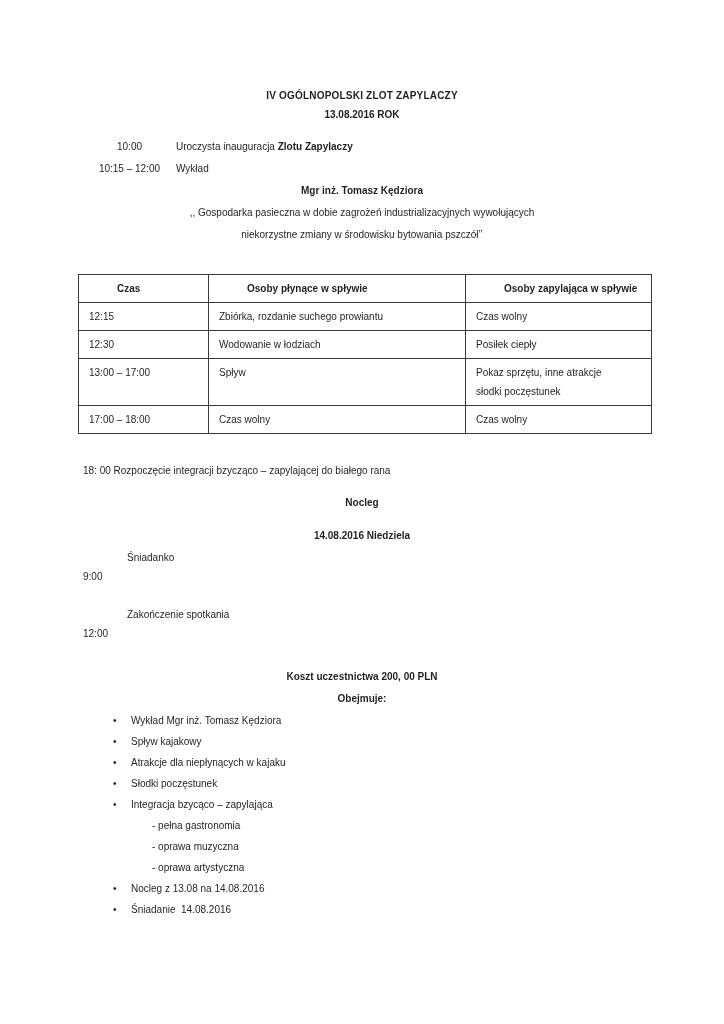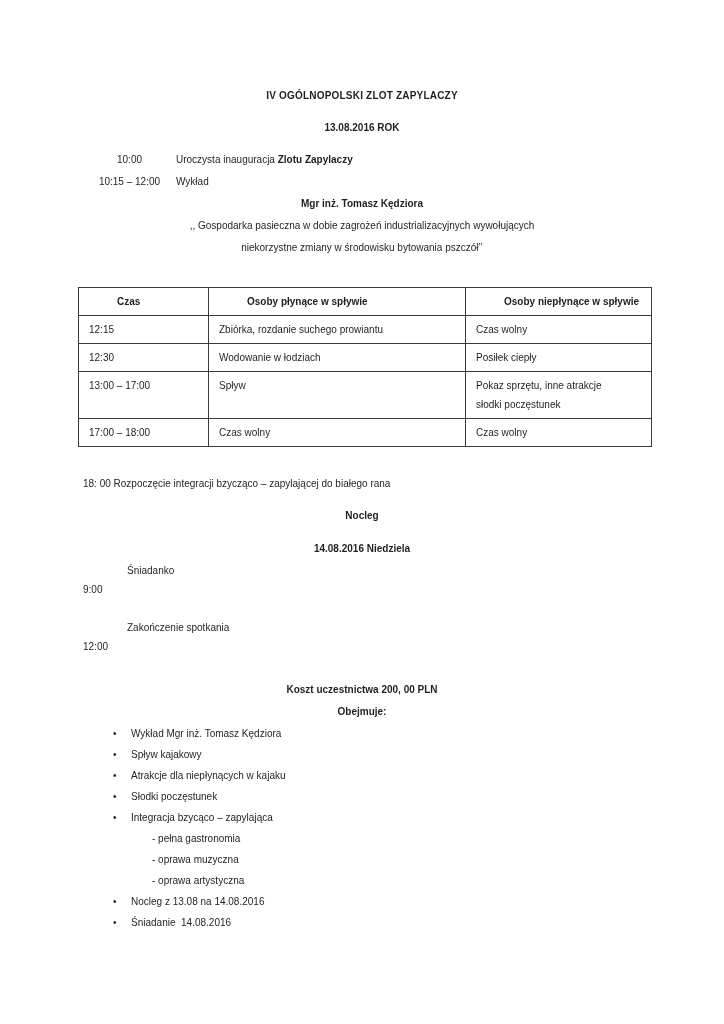--- a/index.html
+++ b/index.html
@@ -3,21 +3,21 @@
 <meta charset="utf-8">
 <style>
   html,body { margin:0; padding:0; background:#e8e8e8; }
   .page {
     width:724px; height:1024px; margin:0 auto; background:#ffffff;
     font-family:"Liberation Sans", sans-serif; font-size:10px; color:#1f1f1f;
     box-sizing:border-box; padding-top:88px; overflow:hidden;
   }
   .bold { font-weight:700; }
   .title { text-align:center; font-weight:700; line-height:15px; letter-spacing:0.2px; }
-  .date-heading { text-align:center; font-weight:700; line-height:15px; margin-top:17px; }
+  .date-heading { text-align:center; font-weight:700; line-height:15px; margin-top:4px; }
   .block1 { margin-top:14px; line-height:22px; }
   .sched-row { display:flex; margin-left:83px; }
   .time-d1 { flex:0 0 93px;text-align:center; }
   .time-d2 { flex:0 0 44px;margin-top:19px; }
   .center-line { text-align:center; line-height:22px; }
   .doc-table {
     border-collapse:collapse; margin-left:78px; margin-top:28px;
     width:573px; table-layout:fixed;
   }
   .doc-table th, .doc-table td {
@@ -63,21 +63,21 @@
   <table class="doc-table">
     <colgroup>
       <col style="width:130px">
       <col style="width:257px">
       <col style="width:186px">
     </colgroup>
     <thead>
       <tr>
         <th>Czas</th>
         <th>Osoby płynące w spływie</th>
-        <th>Osoby niepłynące w spływie</th>
+        <th>Osoby zapylająca w spływie</th>
       </tr>
     </thead>
     <tbody>
       <tr>
         <td>12:15</td>
         <td>Zbiórka, rozdanie suchego prowiantu</td>
         <td>Czas wolny</td>
       </tr>
       <tr>
         <td>12:30</td>

